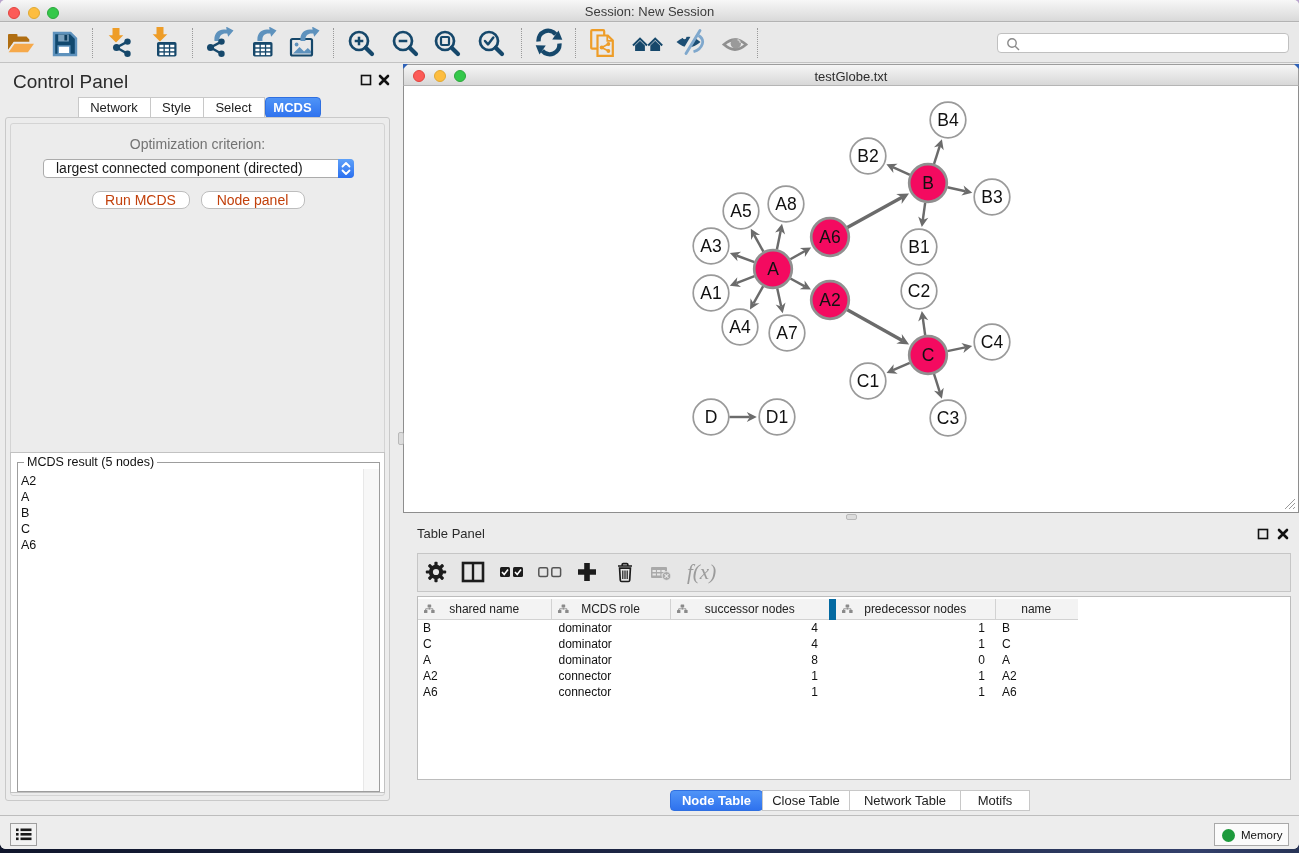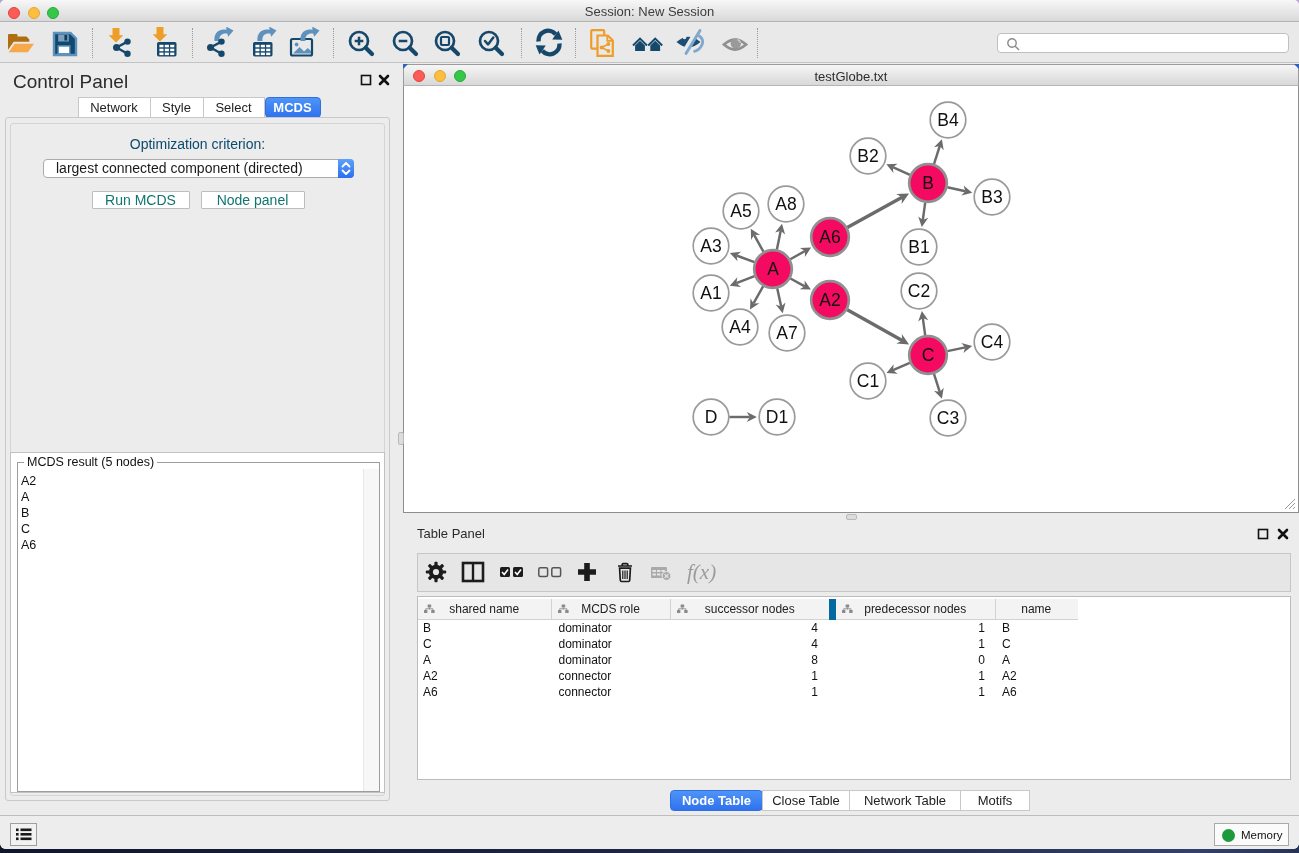--- a/index.html
+++ b/index.html
@@ -17,21 +17,21 @@
 #cpanel .phead { position:absolute; left:13px; top:8px; font-size:19px; color:#2b2b2b; }
 .tab { position:absolute; top:0; height:21px; background:#fff; border:1px solid #c8c8c8; color:#222; text-align:center; line-height:20px; font-size:13px; }
 .tab.sel { background:linear-gradient(#4f94f7,#2f72ee); color:#fff; border:1px solid #2f6fe0; border-radius:4px;font-weight:bold; }
 #netwin { position:absolute; left:403px; top:64px; width:1050px; height:449px; }
 #netwin .bar { position:absolute; left:0; top:0; width:896px; height:22px; background:linear-gradient(#f6f6f6,#d8d8d8); border:1px solid #9c9c9c; border-bottom:1px solid #b5b5b5; border-radius:5px 5px 0 0; }
 #netwin .title { position:absolute; left:0; right:0; top:4px; text-align:center; font-size:13px; color:#2d2d2d; }
 #canvas { position:absolute; left:0; top:22px; width:896px; height:427px; background:#ffffff; border:1px solid #8e8e8e; border-top:none; }
 #tpanel { position:absolute; left:403px; top:522px; width:896px; height:290px; }
 #statusbar { position:absolute; left:0; top:815px; width:1299px; height:34px; background:#ededed; border-top:1px solid #bdbdbd; }
 #darkstrip { position:absolute; left:0; top:840px; width:1299px; height:13px; background:linear-gradient(90deg,#10162c,#1b2442 45%,#273356 75%,#33406b 92%,#273356); }
-.btn { position:absolute; background:#fff; border:1px solid #bdbdbd; border-radius:1px; font-size:14px; color:#0f766e; text-align:center; }
+.btn { position:absolute; background:#fff; border:1px solid #bdbdbd; border-radius:8px; font-size:14px; color:#c2410c; text-align:center; }
 </style>
 </head>
 <body>
 <div id="darkstrip"></div>
 <div id="app">
   <div id="titlebar">
     <div class="tl" style="left:8px;background:#fc5b57;border:1px solid #e2443f;"></div>
     <div class="tl" style="left:28px;background:#fdbd3f;border:1px solid #e0a932;"></div>
     <div class="tl" style="left:47px;background:#34c84a;border:1px solid #2ca73d;"></div>
     <div class="title">Session: New Session</div>
@@ -176,21 +176,21 @@
     <svg style="position:absolute;left:360px;top:11px" width="30" height="12" viewBox="0 0 30 12">
         <rect x="1.5" y="1.5" width="9" height="9" fill="none" stroke="#111" stroke-width="1.6"></rect>
         <path d="M20 2 l8 8 M28 2 l-8 8" stroke="#111" stroke-width="2.6" stroke-linecap="round"></path>
       </svg>
 <div class="tab" style="left:77.5px;top:34px;width:73px">Network</div>
 <div class="tab" style="left:149.5px;top:34px;width:54px">Style</div>
 <div class="tab" style="left:202.5px;top:34px;width:62px">Select</div>
 <div class="tab sel" style="left:264.5px;top:34px;width:56px">MCDS</div>
 <div style="position:absolute;left:5px;top:54px;width:385px;height:684px;border:1px solid #c9c9c9;border-radius:3px"></div>
 <div style="position:absolute;left:10px;top:60px;width:375px;height:673px;border:1px solid #d4d4d4;border-radius:3px"></div>
-<div style="position:absolute;left:0;width:395px;top:73px;text-align:center;font-size:14px;color:#0c4a6e">Optimization criterion:</div>
+<div style="position:absolute;left:0;width:395px;top:73px;text-align:center;font-size:14px;color:#737373">Optimization criterion:</div>
 <div style="position:absolute;left:43px;top:96px;width:311px;height:19px;background:#fff;border:1px solid #ababab;border-radius:4px;font-size:14px;color:#1a1a1a;line-height:17px;padding-left:12px">largest connected component (directed)<div style="position:absolute;right:-1px;top:-1px;width:16px;height:19px;background:linear-gradient(#5ea1f9,#2a6ff0);border-radius:0 4px 4px 0"><svg width="16" height="19" viewBox="0 0 16 19">
             <path d="M4.5 7.5 L8 4 L11.5 7.5" fill="none" stroke="#fff" stroke-width="1.8" stroke-linecap="round" stroke-linejoin="round"></path>
             <path d="M4.5 11.5 L8 15 L11.5 11.5" fill="none" stroke="#fff" stroke-width="1.8" stroke-linecap="round" stroke-linejoin="round"></path>
           </svg></div></div>
 <div class="btn" style="left:91.5px;top:128px;width:98px;height:18px;line-height:17px">Run MCDS</div>
 <div class="btn" style="left:200.5px;top:128px;width:104px;height:18px;line-height:17px">Node panel</div>
 <div style="position:absolute;left:10px;top:389px;width:375px;height:341px;background:#fff;border:1px solid #c2c2c2"></div>
 <div style="position:absolute;left:17px;top:399px;width:363px;height:330px;border:1px solid #9d9d9d"></div>
 <div style="position:absolute;left:24px;top:392px;background:#fff;padding:0 3px;font-size:12.5px;color:#111">MCDS result (5 nodes)</div>
 <div style="position:absolute;left:363px;top:406px;width:16px;height:322px;background:#f7f7f7;border-left:1px solid #e8e8e8"></div>

